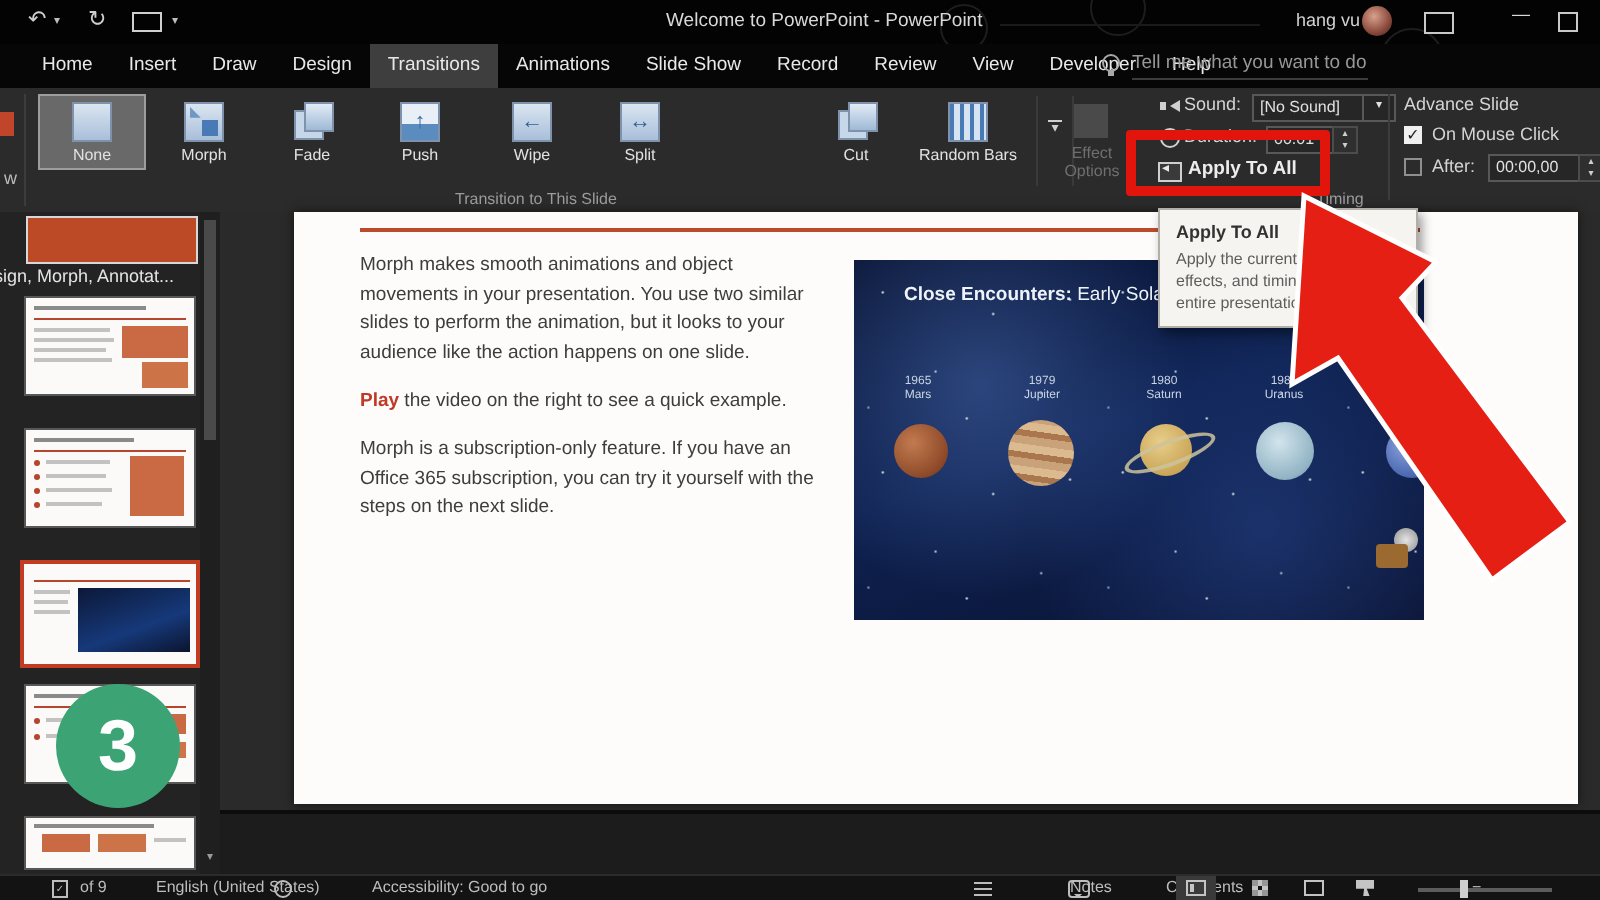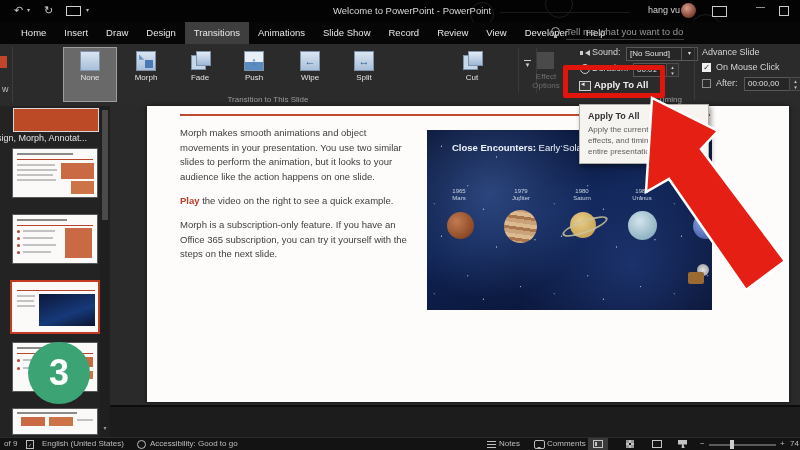--- a/index.html
+++ b/index.html
@@ -25,21 +25,21 @@
   .tab{padding:0 9px;line-height:22px;font-size:9.5px;color:#e8e8e8;white-space:nowrap;}
   .tab.active{background:#3e3e3e;}
   #tellme-text{font-size:9.5px;color:#979797;display:inline-block;min-width:118px;
     border-bottom:1px solid #3c3c3c;padding-bottom:2px;white-space:nowrap;}
   #bulb{width:7px;height:7px;border:1px solid #a8a8a8;border-radius:50%;}
   #bulb:after{content:"";position:absolute;left:2px;top:7px;width:3px;height:3px;background:#a8a8a8;}
 
   
   #ribbon{left:0;top:44px;width:800px;height:62px;background:#2b2b2b;border-bottom:1px solid #131313;}
   .vsep{width:1px;background:#3c3c3c;}
-  .tile{top:4px;height:53px;text-align:center;cursor:default;margin-left:44px;}
+  .tile{top:4px;height:36px;text-align:center;cursor:default;}
   .tile.sel{background:#696969;outline:1px solid #9d9d9d;}
   .tlabel{font-size:8px;color:#e2e2e2;margin-top:2px;white-space:nowrap;}
   .ticon{width:20px;height:20px;margin:3px auto 0;position:relative;
     background:linear-gradient(180deg,#dae5f1,#a8bfd9);border:1px solid #7e93ab;box-sizing:border-box;}
   .ticon:after{position:absolute;left:0;top:0;width:100%;height:100%;font-size:11px;
     line-height:18px;color:#2d5d92;text-align:center;}
   .t-morph:before{content:"";position:absolute;right:2px;bottom:2px;width:8px;height:8px;background:#4a7ab5;}
   .t-morph:after{content:"◣";font-size:7px;line-height:10px;text-align:left;padding-left:2px;color:#6f97c4;}
   .t-dbl{background:none;border:none;}
   .t-dbl:before{content:"";position:absolute;left:1px;top:4px;width:13px;height:13px;
@@ -120,21 +120,21 @@
   #red-rect{border:5px solid #e2150c;border-radius:2px;z-index:45;}
   #tooltip{background:#f6f4f1;border:1px solid #b2aea8;box-shadow:2px 3px 5px rgba(0,0,0,.4);z-index:40;}
   #tooltip-title{font-size:9px;font-weight:bold;color:#323232;}
   .tipline{font-size:8px;color:#5e5e5e;line-height:11px;white-space:nowrap;}
   #arrow-svg{left:0;top:0;z-index:50;pointer-events:none;}
 
   
   #notes-bar{left:110px;top:405px;width:690px;height:32px;background:#1c1c1c;border-top:2px solid #0c0c0c;}
   #notes-text{font-size:10.5px;color:#cfcfcf;}
   #statusbar{left:0;top:437px;width:800px;height:13px;background:#131313;border-top:1px solid #2b2b2b;}
-  .st{font-size:8px;color:#bdbdbd;white-space:nowrap;line-height:12px;}
+  .st{font-size:8px;color:#bdbdbd;white-space:nowrap;line-height:12px;margin-left:36px;}
   .sticon{border:1px solid #bdbdbd;box-sizing:border-box;}
   .viewbtn{width:10px;height:8px;border:1px solid #c4c4c4;box-sizing:border-box;}
   .viewbtn.split:before{content:"";position:absolute;left:1px;top:1px;width:2px;height:4px;background:#c4c4c4;}
   .grid4{width:8px;height:8px;background:
      linear-gradient(90deg,#c4c4c4 3px,transparent 3px 5px,#c4c4c4 5px),
      linear-gradient(#c4c4c4 3px,transparent 3px 5px,#c4c4c4 5px);background-blend-mode:multiply;}
   .showicon{width:9px;height:8px;background:#c4c4c4;clip-path:polygon(0 0,100% 0,100% 55%,60% 55%,75% 100%,40% 100%,45% 55%,0 55%);}
   #zoom-track{background:#5c5c5c;height:2px;}
   #zoom-handle{width:4px;height:9px;background:#cfcfcf;}
   .bubble{width:9px;height:7px;border:1px solid #bdbdbd;border-radius:2px;}
@@ -215,20 +215,24 @@
     <div class="abs tile" style="left:294px;width:52px;">
       <div class="ticon t-split"></div>
       <div class="tlabel">Split</div>
     </div>
     <div class="abs tile" style="left:402px;width:52px;">
       <div class="ticon t-dbl">
           <i></i>
         </div>
       <div class="tlabel">Cut</div>
     </div>
+    <div class="abs tile" style="left:452px;width:64px;">
+      <div class="ticon t-bars"></div>
+      <div class="tlabel">Random Bars</div>
+    </div>
     <div class="abs" style="left:518px;top:4px;width:17px;height:45px;border-left:1px solid #3a3a3a;border-right:1px solid #3a3a3a;">
       <div class="gal-dd" style="margin-top:12px;border-top:1px solid #cfcfcf;width:7px;margin-left:5px;"></div>
       <div class="gal-dd">▾</div>
     </div>
 
     <div class="abs" style="left:524px;top:4px;width:44px;height:52px;">
       <div class="abs" style="left:13px;top:4px;width:17px;height:17px;background:#4a4a4a;"></div>
       <div id="effect-options-label" class="abs" style="left:0;top:24px;">Effect Options</div>
     </div>
 

